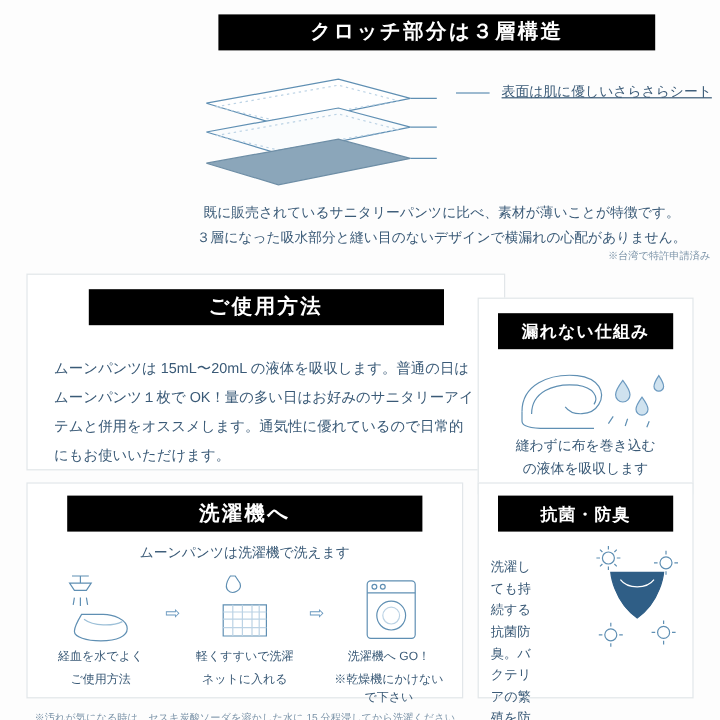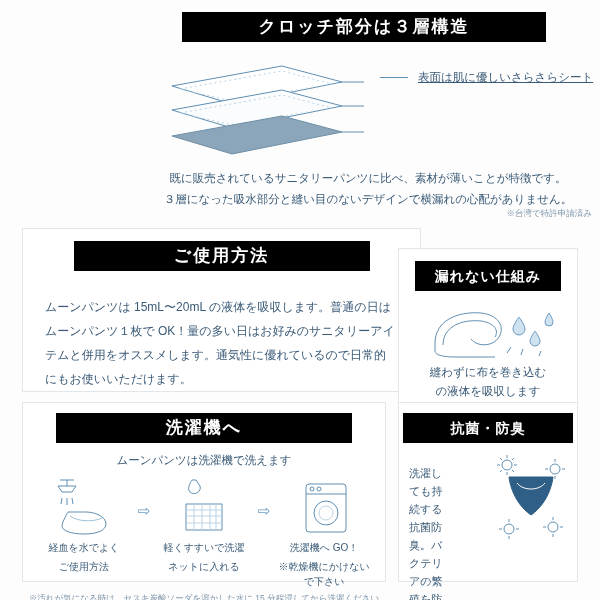--- a/index.html
+++ b/index.html
@@ -190,21 +190,21 @@
   }
 
   
   #sec-anti {
     left: 398px;
     top: 402px;
     width: 180px;
     height: 180px;
   }
   #sec-anti .band {
-    width: 170px;
+    width: 146px;
     margin: 10px auto 0 auto;
   }
   .anti-body {
     display: flex;
     padding: 10px 10px 0 10px;
     gap: 47px;
   }
   .anti-text {
     font-size: 11px;
     line-height: 18px;

